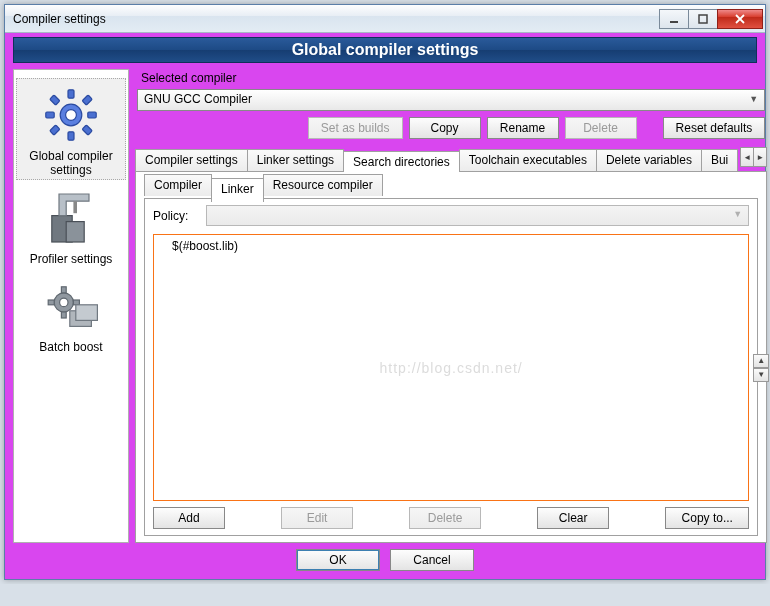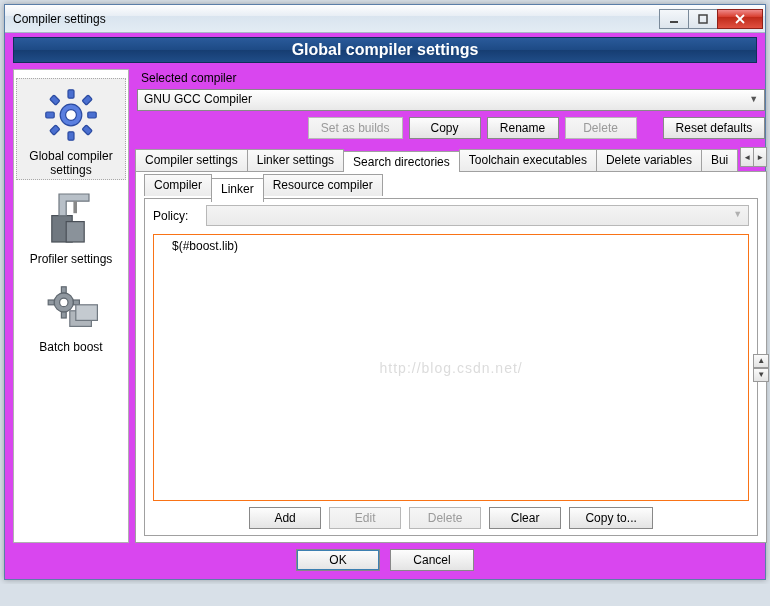--- a/index.html
+++ b/index.html
@@ -32,21 +32,21 @@
   .spin-btns { position:absolute; right:0; top:0; display:flex; }
   .spin { width:14px; height:20px; border:1px solid #999; background:linear-gradient(#fafafa,#e4e4e4); display:flex; align-items:center; justify-content:center; font-size:8px; color:#444; margin-left:-1px;}
   .tabpage { flex:1; border:1px solid #a0a0a0; border-top:none; padding: 2px; background:#fff; display:flex; flex-direction:column; min-height:0;}
   .subtabs { display:flex; border-bottom:1px solid #a0a0a0; margin-left:6px; margin-right:6px;}
   .inner-frame { flex:1; margin: 0 6px 4px 6px; border:1px solid #a0a0a0; border-top:none; padding:6px 8px 6px 8px; display:flex; flex-direction:column; min-height:0;}
   .policy-row { display:flex; align-items:center; gap:18px; margin-bottom:8px;}
   .policy-combo { flex:1; height:21px; border:1px solid #b8b8b8; background:linear-gradient(#f4f4f4,#eaeaea); color:#9a9a9a; position:relative;}
   .policy-combo::after { content:"▼"; position:absolute; right:6px; top:3px; font-size:9px; color:#b0b0b0;}
   .listbox { flex:1; border:1px solid #f97316; background:#fff; padding:4px 18px; position:relative; overflow:hidden;}
   .watermark { position:absolute; top:50%; left:50%; transform:translate(-50%,-50%); color:#dcdcdc; font-size:14px; letter-spacing:1px; pointer-events:none;}
-  .list-btns { display:flex; gap:8px; justify-content:center; margin-top:6px;}
+  .list-btns { display:flex; gap:8px; justify-content:space-between; margin-top:6px;}
   .updown { position:absolute; right:-20px; top:50%; transform:translateY(-50%); display:flex; flex-direction:column;}
   .updown .spin { width:16px; height:14px;}
   .container-right-wrap { position:relative; flex:1; display:flex; flex-direction:column; min-height:0;}
   .bottom-bar { display:flex; gap:10px; justify-content:center; padding: 6px 0 2px 0;}
 </style>
 </head>
 <body>
 
 <div class="window">
   <div class="titlebar">

